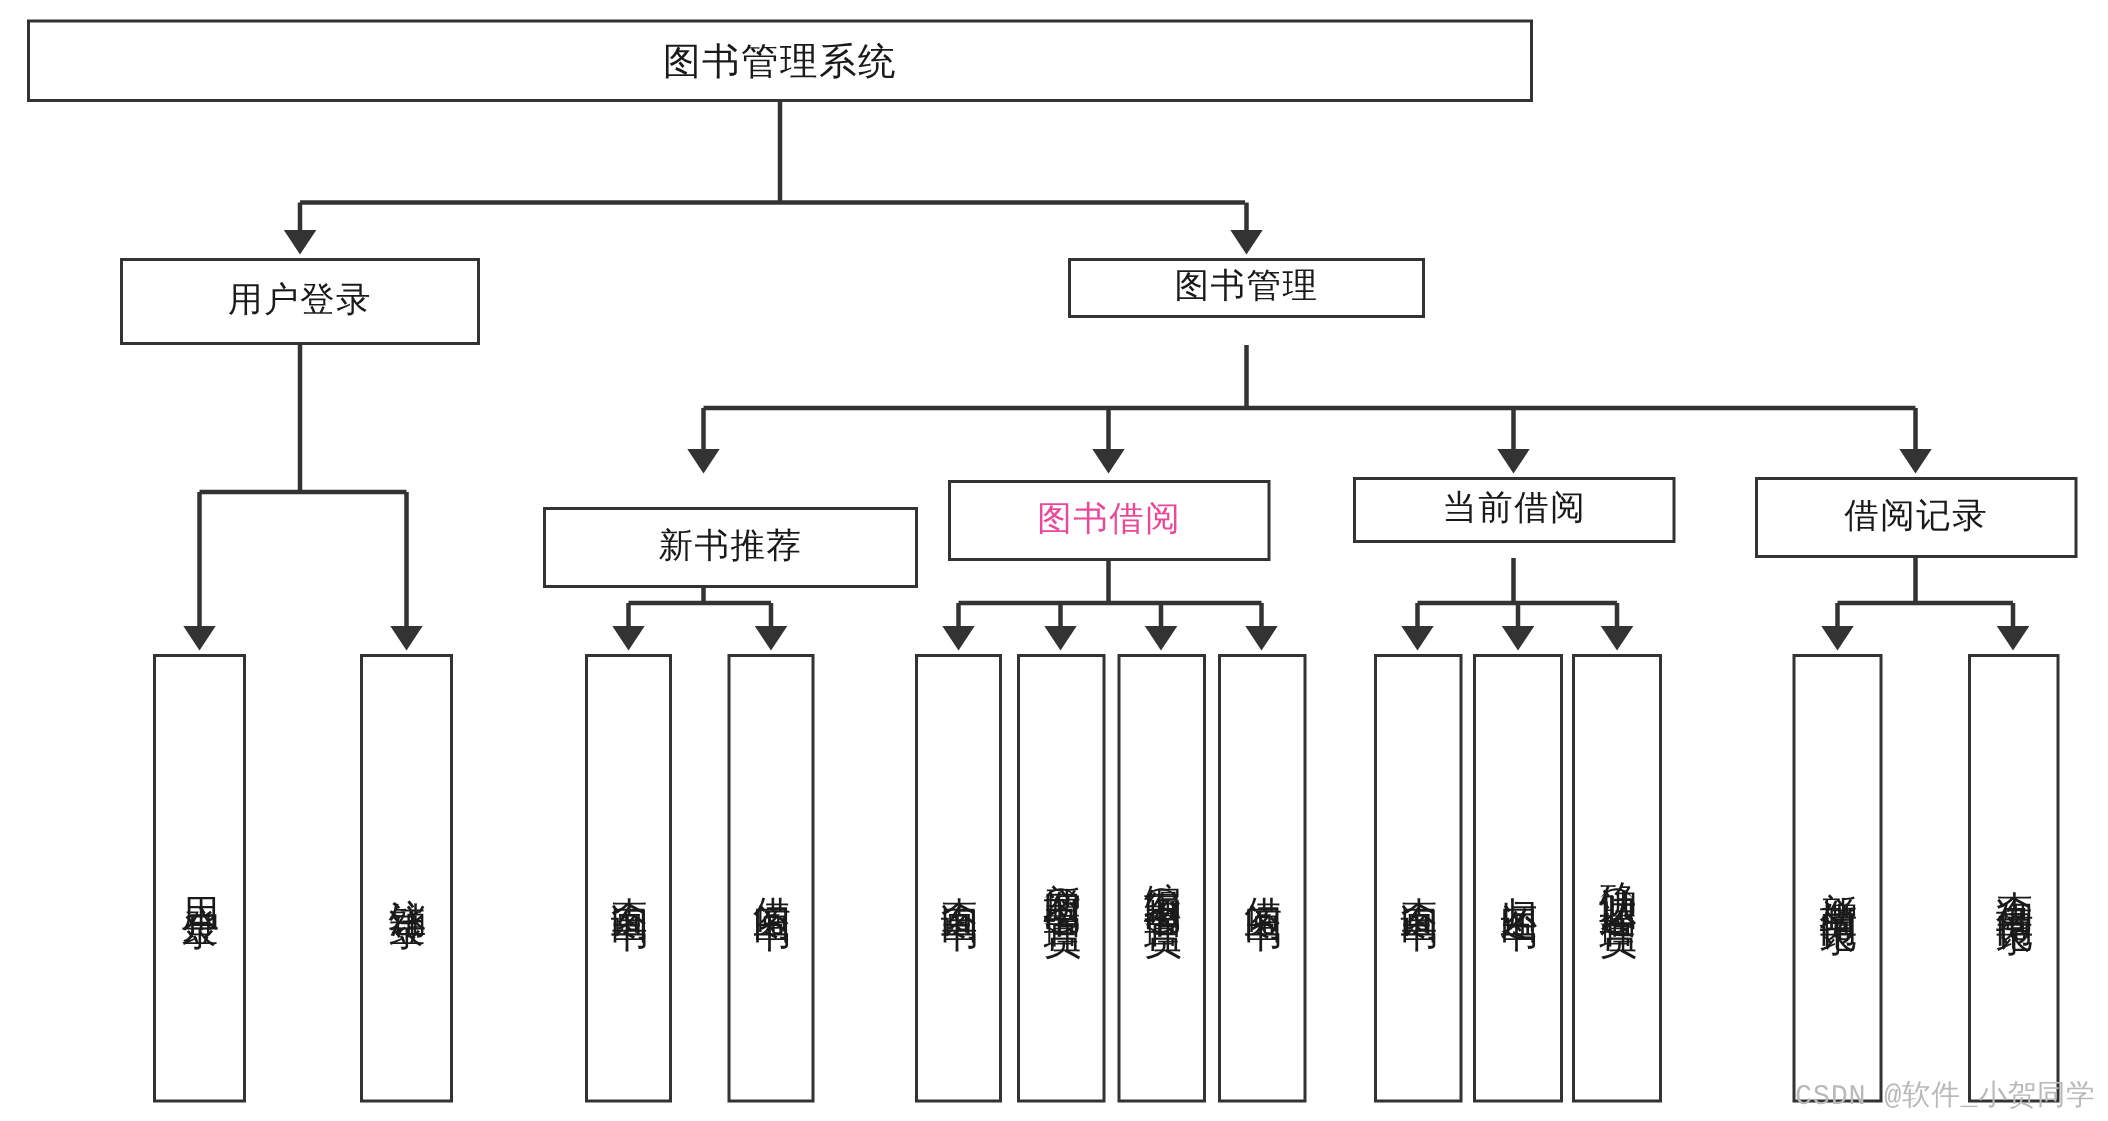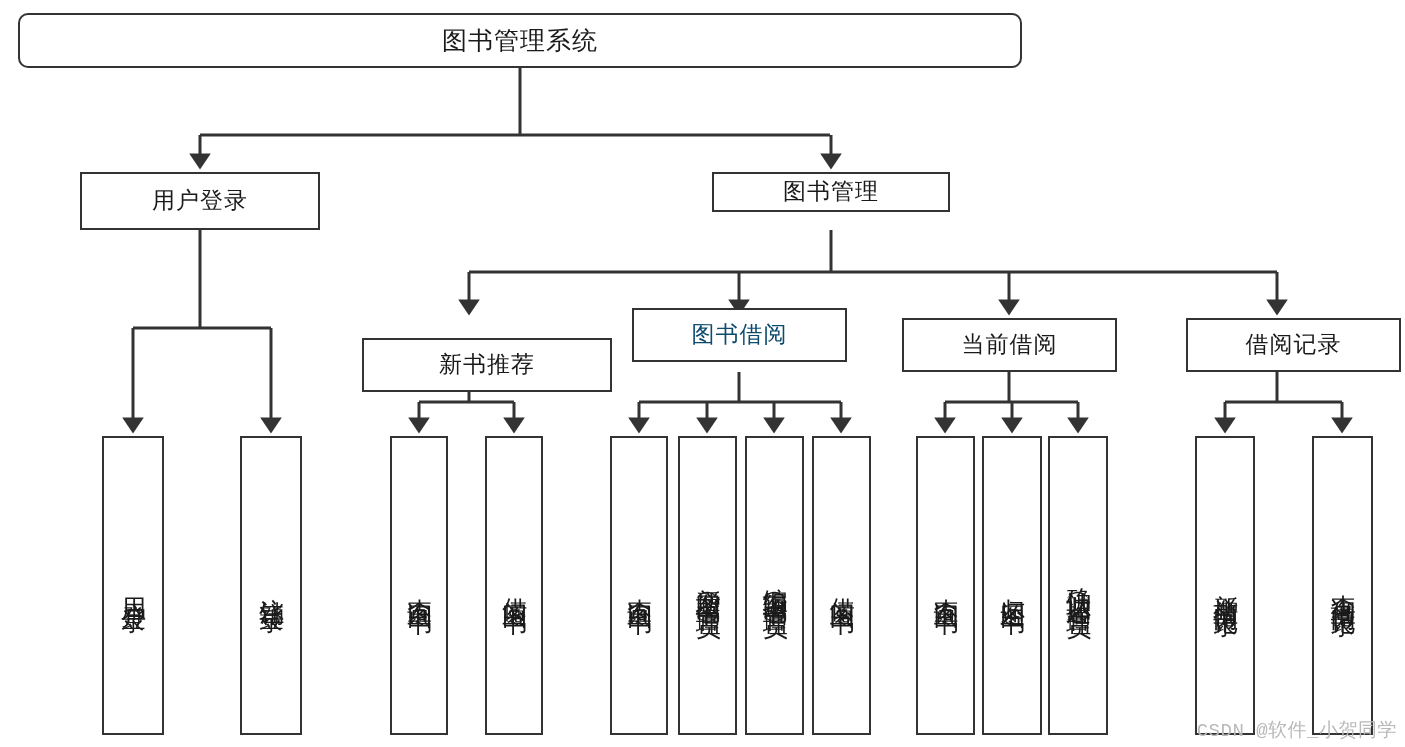--- a/index.html
+++ b/index.html
@@ -33,21 +33,20 @@
     justify-content: center;
     color: #1a1a1a;
   }
   .node.horiz {
     font-size: 23px;
     letter-spacing: 1px;
     line-height: 1.2;
   }
   .node.root {
     font-size: 25px;
-    border-radius: 10px;
   }
   .node.vert {
     writing-mode: vertical-rl;
     text-orientation: upright;
     font-size: 25px;
     letter-spacing: 4px;
     line-height: 1.05;
     padding: 6px 0;
     white-space: nowrap;
   }
@@ -129,27 +128,27 @@
   <div class="node horiz" id="l2-0" style="left: 80px; top: 172px; width: 240px; height: 58px; border-color: rgb(51, 51, 51); color: rgb(26, 26, 26); background: rgb(255, 255, 255);">
     <span>用户登录</span>
   </div>
   <div class="node horiz" id="l2-1" style="left: 712px; top: 172px; width: 238px; height: 40px; border-color: rgb(51, 51, 51); color: rgb(26, 26, 26); background: rgb(255, 255, 255);">
     <span>图书管理</span>
   </div>
 
   <div class="node horiz" id="l3-0" style="left: 362px; top: 318px; width: 250px; height: 54px; border-color: rgb(51, 51, 51); color: rgb(26, 26, 26); background: rgb(255, 255, 255); margin-top: 20px;">
     <span>新书推荐</span>
   </div>
-  <div class="node horiz" id="l3-1" style="left: 632px; top: 308px; width: 215px; height: 54px; border-color: rgb(51, 51, 51); color: #0c4a6e; background: rgb(255, 255, 255);">
+  <div class="node horiz" id="l3-1" style="left: 632px; top: 320px; width: 215px; height: 54px; border-color: rgb(51, 51, 51); color: #ec4899; background: rgb(255, 255, 255);">
     <span>图书借阅</span>
   </div>
-  <div class="node horiz" id="l3-2" style="left: 902px; top: 318px; width: 215px; height: 54px; border-color: rgb(51, 51, 51); color: rgb(26, 26, 26); background: rgb(255, 255, 255);">
+  <div class="node horiz" id="l3-2" style="left: 902px; top: 318px; width: 215px; height: 44px; border-color: rgb(51, 51, 51); color: rgb(26, 26, 26); background: rgb(255, 255, 255);">
     <span>当前借阅</span>
   </div>
-  <div class="node horiz" id="l3-3" style="left: 1170px; top: 318px; width: 215px; height: 54px; border-color: rgb(51, 51, 51); color: rgb(26, 26, 26); background: rgb(255, 255, 255); margin-left: 16px;">
+  <div class="node horiz" id="l3-3" style="left: 1170px; top: 318px; width: 215px; height: 54px; border-color: rgb(51, 51, 51); color: rgb(26, 26, 26); background: rgb(255, 255, 255);">
     <span>借阅记录</span>
   </div>
 
   <div class="node vert" id="lf-0" style="left: 102px; top: 436px; width: 62px; height: 299px; border-color: rgb(51, 51, 51); color: rgb(26, 26, 26); background: rgb(255, 255, 255);">
     <span class="vtext">用户登录</span>
   </div>
   <div class="node vert" id="lf-1" style="left: 240px; top: 436px; width: 62px; height: 299px; border-color: rgb(51, 51, 51); color: rgb(26, 26, 26); background: rgb(255, 255, 255);">
     <span class="vtext">注销登录</span>
   </div>
   <div class="node vert" id="lf-2" style="left: 390px; top: 436px; width: 58px; height: 299px; border-color: rgb(51, 51, 51); color: rgb(26, 26, 26); background: rgb(255, 255, 255);">

